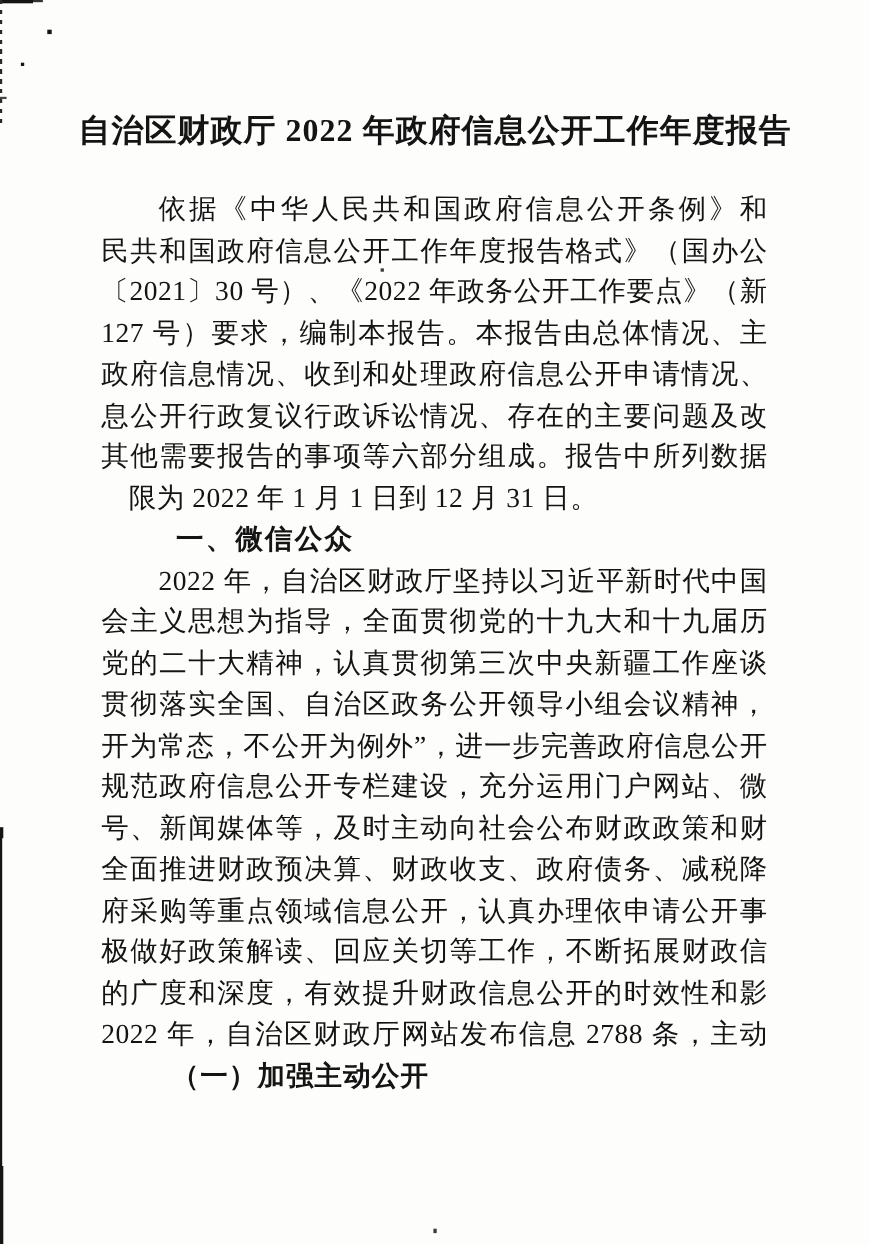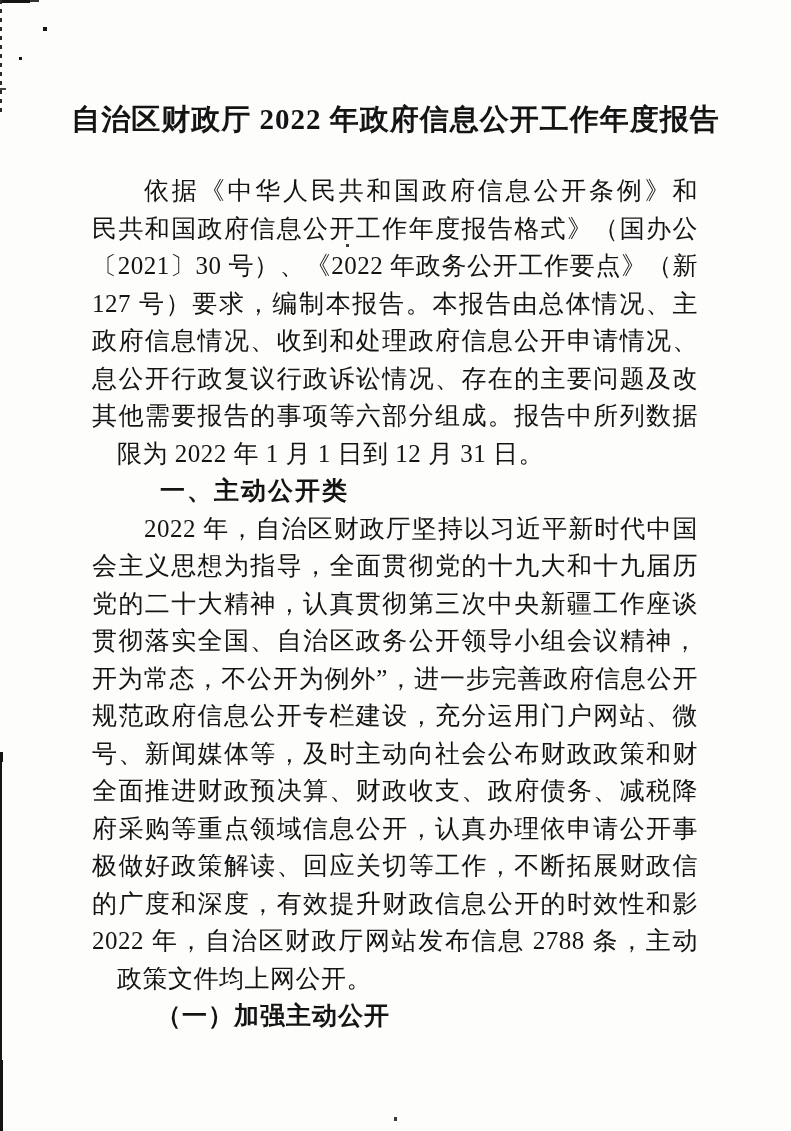--- a/index.html
+++ b/index.html
@@ -92,32 +92,31 @@
   <div class="body-block">
     <div class="line indent">依据《中华人民共和国政府信息公开条例》和《中华人</div>
     <div class="line">民共和国政府信息公开工作年度报告格式》（国办公开办函</div>
     <div class="line">〔2021〕30 号）、《2022 年政务公开工作要点》（新政办发〔2022〕</div>
     <div class="line">127 号）要求，编制本报告。本报告由总体情况、主动公开</div>
     <div class="line">政府信息情况、收到和处理政府信息公开申请情况、政府信</div>
     <div class="line">息公开行政复议行政诉讼情况、存在的主要问题及改进情况、</div>
     <div class="line">其他需要报告的事项等六部分组成。报告中所列数据统计期</div>
     <div class="line para-end">限为 2022 年 1 月 1 日到 12 月 31 日。</div>
 
-    <div class="heading-hei">一、主动公开类</div>
+    <div class="heading-hei">一、微信公众</div>
 
     <div class="line indent">2022 年，自治区财政厅坚持以习近平新时代中国特色社</div>
     <div class="line">会主义思想为指导，全面贯彻党的十九大和十九届历次全会、</div>
     <div class="line">党的二十大精神，认真贯彻第三次中央新疆工作座谈会精神，</div>
     <div class="line">贯彻落实全国、自治区政务公开领导小组会议精神，以“公</div>
     <div class="line">开为常态，不公开为例外”，进一步完善政府信息公开制度，</div>
     <div class="line">规范政府信息公开专栏建设，充分运用门户网站、微信公众</div>
     <div class="line">号、新闻媒体等，及时主动向社会公布财政政策和财政数据，</div>
     <div class="line">全面推进财政预决算、财政收支、政府债务、减税降费、政</div>
     <div class="line">府采购等重点领域信息公开，认真办理依申请公开事项，积</div>
     <div class="line">极做好政策解读、回应关切等工作，不断拓展财政信息公开</div>
     <div class="line">的广度和深度，有效提升财政信息公开的时效性和影响力。</div>
     <div class="line">2022 年，自治区财政厅网站发布信息 2788 条，主动公开类</div>
-    <div class="line para-end">政策文件均上网公开。</div>
 
     <div class="heading-kai">（一）加强主动公开</div>
   </div>
 
 </div>
 
 </body></html>

